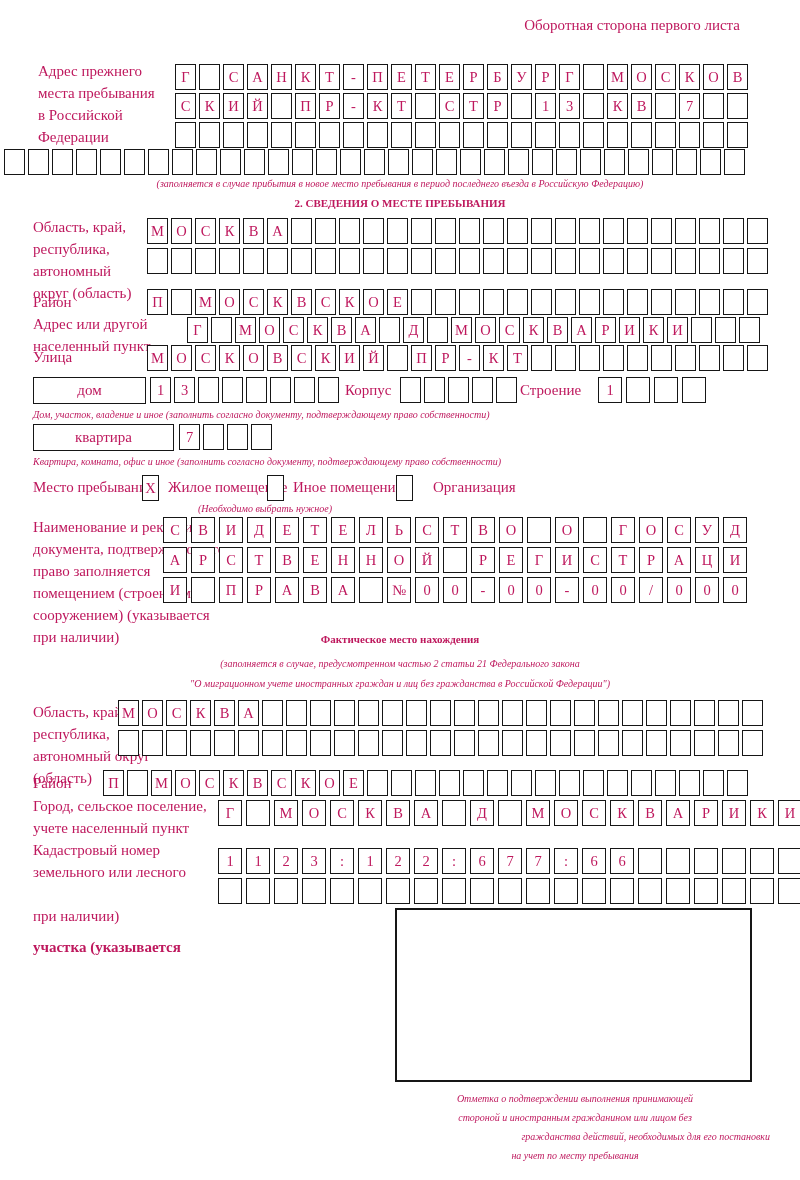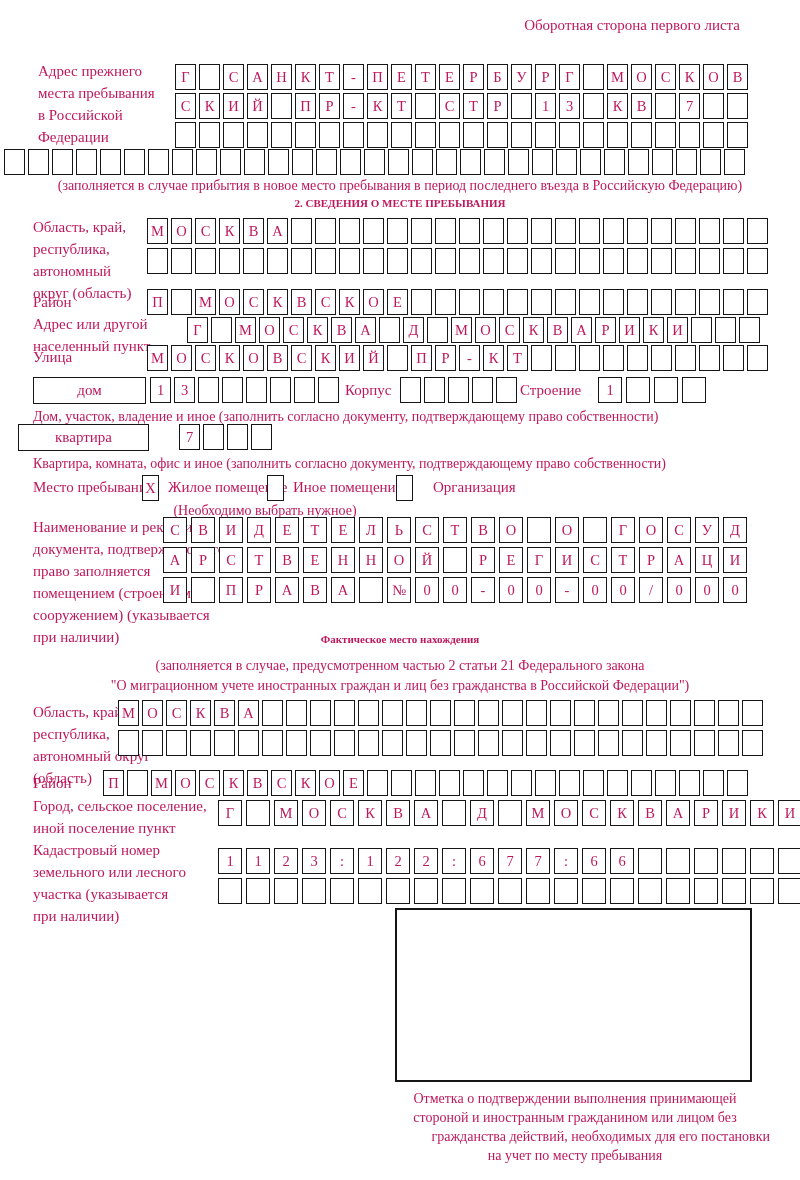--- a/index.html
+++ b/index.html
@@ -2,21 +2,21 @@
 <html><head>
 <meta charset="utf-8">
 <style>
   html,body{margin:0;padding:0;background:#fff;}
   .page{
     position:relative;width:800px;height:1180px;background:#ffffff;
     font-family:"Liberation Serif","DejaVu Serif",serif;color:#be185d;overflow:hidden;
   }
   .abs{position:absolute;}
   .lbl{font-size:15px;line-height:19px;white-space:nowrap;}
-  .cap{font-size:14px;white-space:nowrap;}
+  .cap{font-size:10px;white-space:nowrap;font-style:italic;}
   .center{left:0;width:800px;text-align:center;}
   .title{font-weight:bold;font-size:11px;}
   .boxrow{position:absolute;display:flex;gap:3px;}
   .box{
     width:21px;height:26px;border:1.5px solid #161616;box-sizing:border-box;
     display:flex;align-items:center;justify-content:center;
     font-size:14.5px;line-height:1;background:#fff;flex:0 0 auto;
   }
   .wide .box{width:24px;}
   .wide{gap:4px;}
@@ -329,21 +329,21 @@
     </div>
   <div class="abs lbl" style="left:520px;top:381px;">Строение</div>
   <div class="boxrow wide" style="left:598px;top:377px;">
       <span class="box">1</span>
       <span class="box"></span>
       <span class="box"></span>
       <span class="box"></span>
     </div>
   <div class="abs cap" style="left:33px;top:409px;">Дом, участок, владение и иное (заполнить согласно документу, подтверждающему право собственности)</div>
 
-  <div class="labelbox" style="left:18px;top:424px;width:131px;">квартира</div>
+  <div class="labelbox" style="left:33px;top:424px;width:141px;">квартира</div>
   <div class="boxrow" style="left:179px;top:424px;">
       <span class="box">7</span>
       <span class="box"></span>
       <span class="box"></span>
       <span class="box"></span>
     </div>
   <div class="abs cap" style="left:33px;top:456px;">Квартира, комната, офис и иное (заполнить согласно документу, подтверждающему право собственности)</div>
 
   <div class="abs lbl" style="left:33px;top:478px;">Место пребывания:</div>
   <div class="checkbox" style="left:142px;top:475px;">X</div>
@@ -522,21 +522,21 @@
       <span class="box"></span>
       <span class="box"></span>
       <span class="box"></span>
       <span class="box"></span>
       <span class="box"></span>
       <span class="box"></span>
       <span class="box"></span>
     </div>
 
   <div class="abs lbl" style="left:33px;top:797px;">Город, сельское поселение,</div>
-  <div class="abs lbl" style="left:33px;top:819px;">иной поселение пункт</div>
+  <div class="abs lbl" style="left:33px;top:819px;">учете населенный пункт</div>
   <div class="boxrow wide" style="left:218px;top:800px;">
       <span class="box">Г</span>
       <span class="box"></span>
       <span class="box">М</span>
       <span class="box">О</span>
       <span class="box">С</span>
       <span class="box">К</span>
       <span class="box">В</span>
       <span class="box">А</span>
       <span class="box"></span>
@@ -549,21 +549,21 @@
       <span class="box">В</span>
       <span class="box">А</span>
       <span class="box">Р</span>
       <span class="box">И</span>
       <span class="box">К</span>
       <span class="box">И</span>
     </div>
 
   <div class="abs lbl" style="left:33px;top:841px;">Кадастровый номер</div>
   <div class="abs lbl" style="left:33px;top:863px;">земельного или лесного</div>
-  <div class="abs lbl" style="left:33px;top:885px;">участка (указывается</div>
+  <div class="abs lbl" style="left:33px;top:938px;font-weight:bold;">участка (указывается</div>
   <div class="abs lbl" style="left:33px;top:907px;">при наличии)</div>
   <div class="boxrow wide" style="left:218px;top:848px;">
       <span class="box">1</span>
       <span class="box">1</span>
       <span class="box">2</span>
       <span class="box">3</span>
       <span class="box">:</span>
       <span class="box">1</span>
       <span class="box">2</span>
       <span class="box">2</span>

